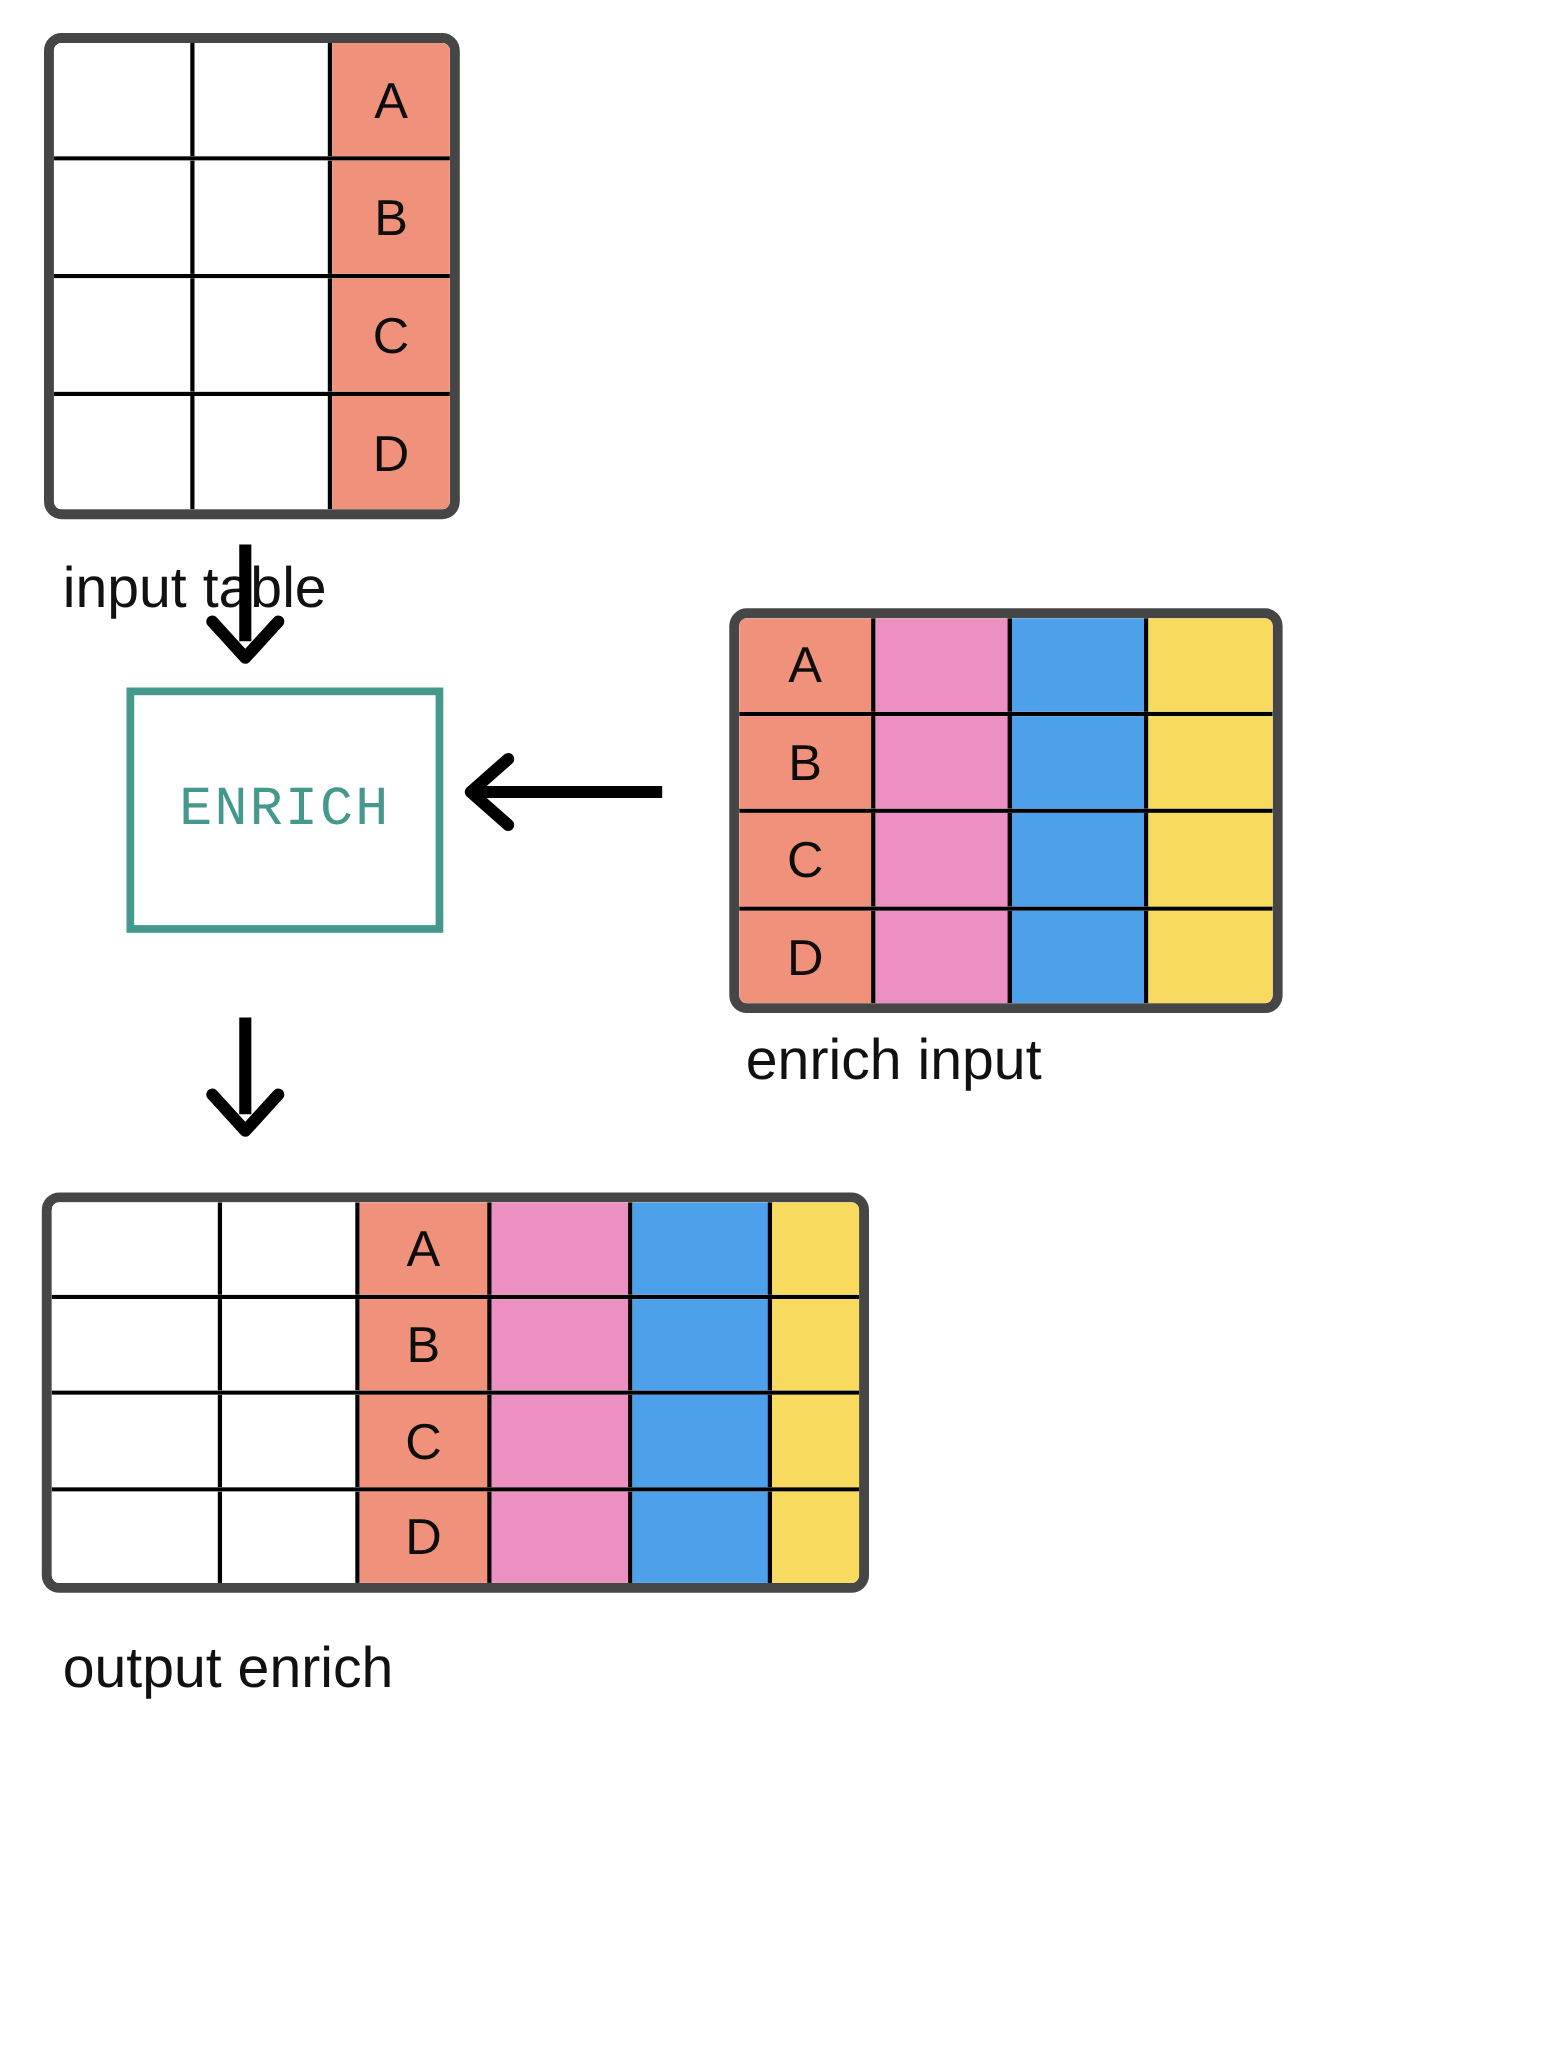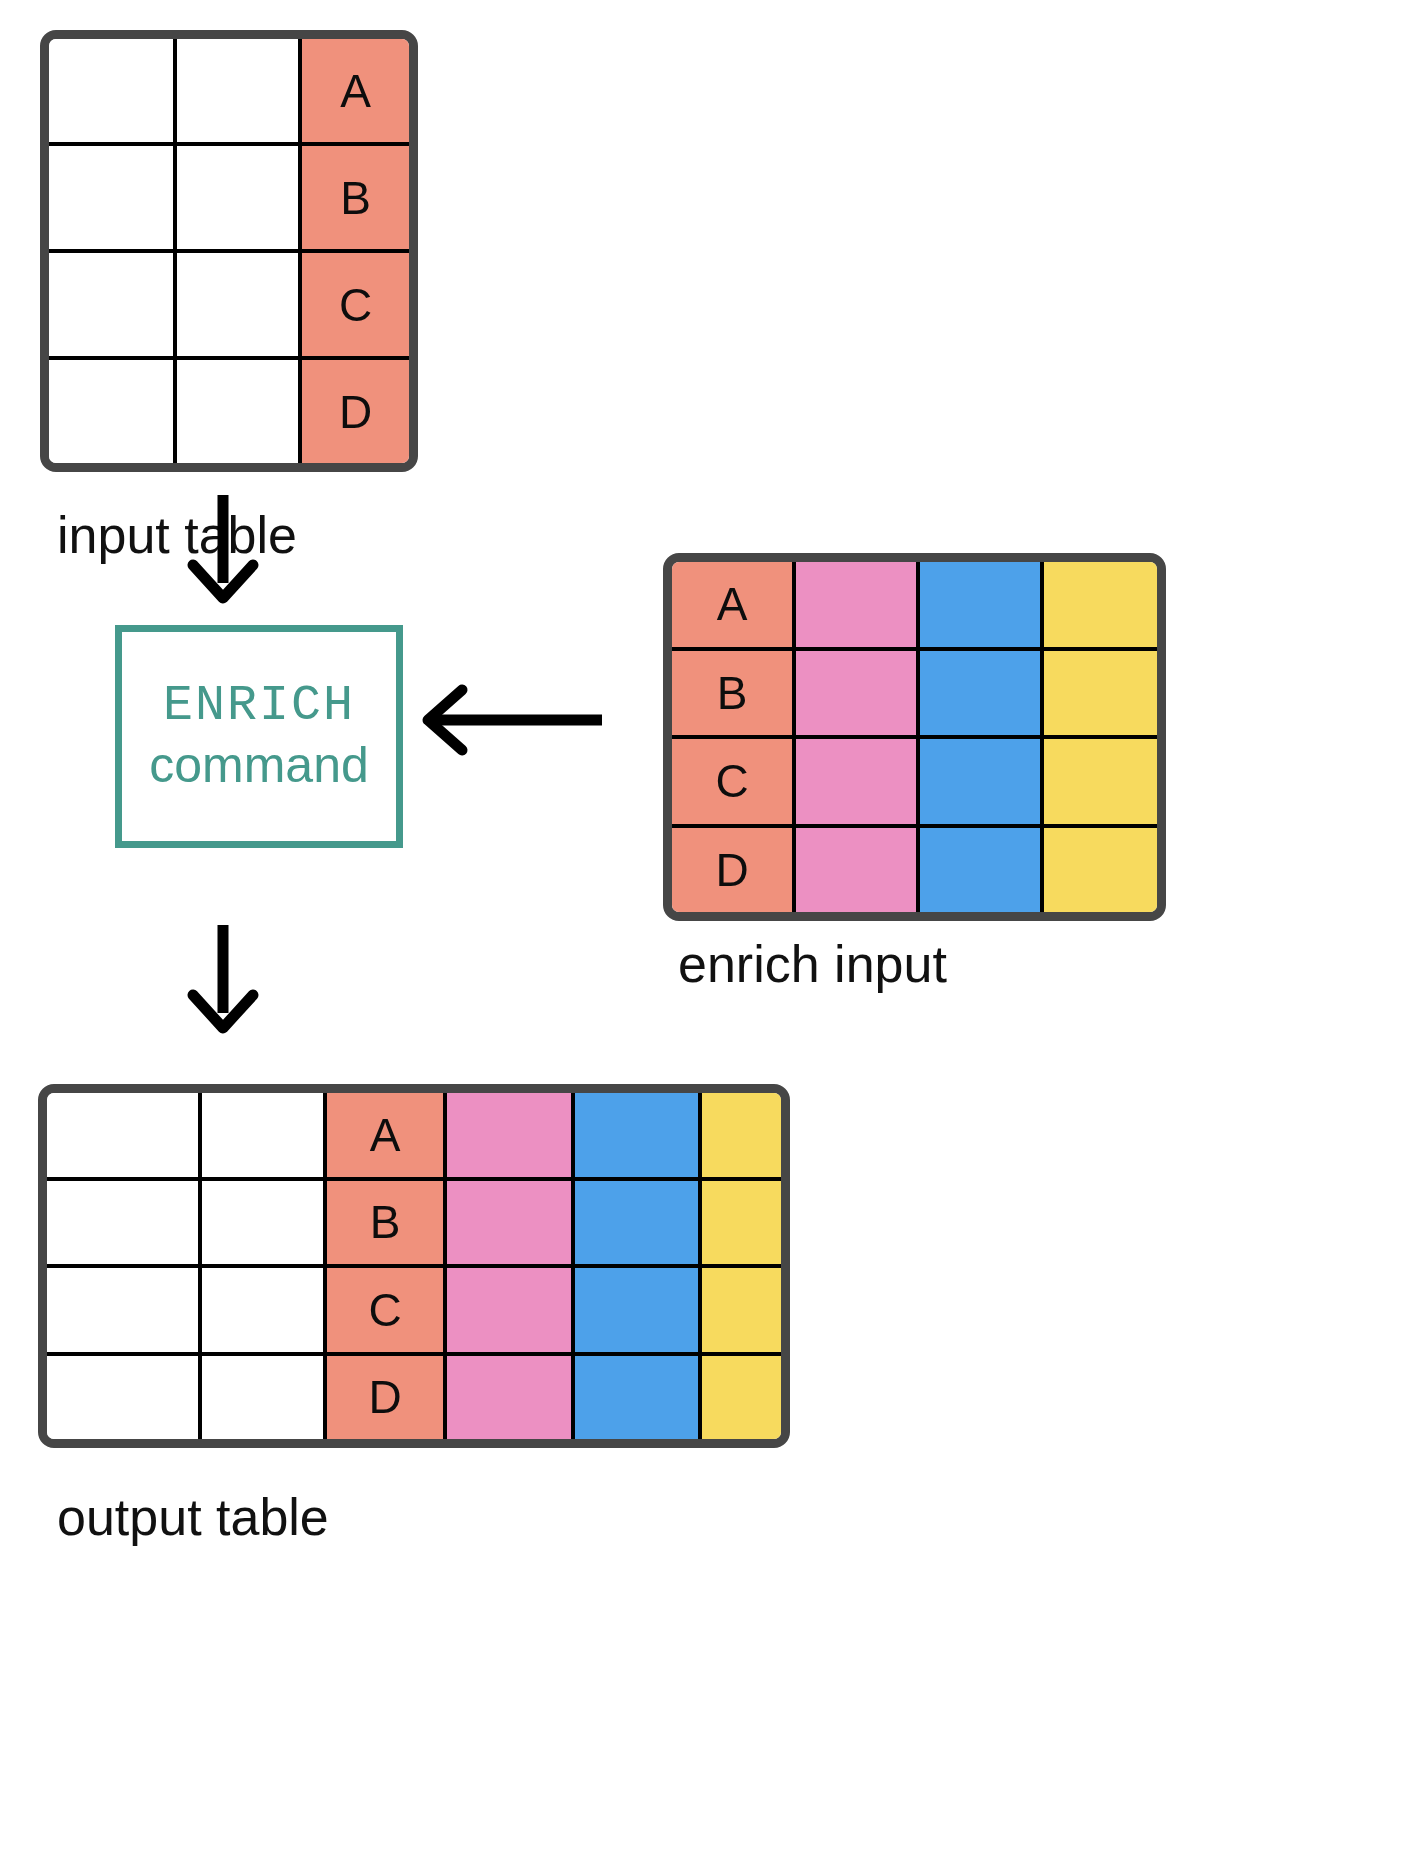--- a/index.html
+++ b/index.html
@@ -125,21 +125,20 @@
 
   <div class="caption" style="left:57px; top:505px;">input table</div>
 
   <svg class="arrow-svg" style="left:180px; top:495px;" width="100" height="110" viewBox="0 0 100 110">
     <line x1="43" y1="0" x2="43" y2="88" stroke="#000000" stroke-width="11" stroke-linecap="butt"></line>
     <polyline points="13,70 43,103 73,70" fill="none" stroke="#000000" stroke-width="11" stroke-linecap="round" stroke-linejoin="round"></polyline>
   </svg>
 
   <div class="cmd-box" style="left:85px; top:625px; width:288px; height:223px;">
     <div class="cmd-line1">ENRICH</div>
-    <div class="cmd-line2">command</div>
   </div>
 
   <svg class="arrow-svg" style="left:420px; top:680px;" width="190" height="80" viewBox="0 0 190 80">
     <line x1="182" y1="40" x2="14" y2="40" stroke="#000000" stroke-width="11" stroke-linecap="butt"></line>
     <polyline points="42,10 8,40 42,70" fill="none" stroke="#000000" stroke-width="11" stroke-linecap="round" stroke-linejoin="round"></polyline>
   </svg>
 
   <div class="tbl" id="enrich-index" style="left:663px; top:553px; width:503px; height:368px;">
 
     <div class="row">
@@ -210,15 +209,15 @@
     <div class="row">
       <div class="cell" style="width:155px; background:#FFFFFF;"></div>
       <div class="cell" style="width:125px; background:#FFFFFF;"></div>
       <div class="cell" style="width:120px; background:#F0917C;">D</div>
       <div class="cell" style="width:128px; background:#EC90C2;"></div>
       <div class="cell" style="width:127px; background:#4DA1EA;"></div>
       <div class="cell" style="flex:1 1 auto; background:#F7DA5E;"></div>
     </div>
   </div>
 
-  <div class="caption" style="left:57px; top:1487px;">output table</div>
+  <div class="caption" style="left:57px; top:1487px;">output enrich</div>
 
 </div>
 
 </body></html>

